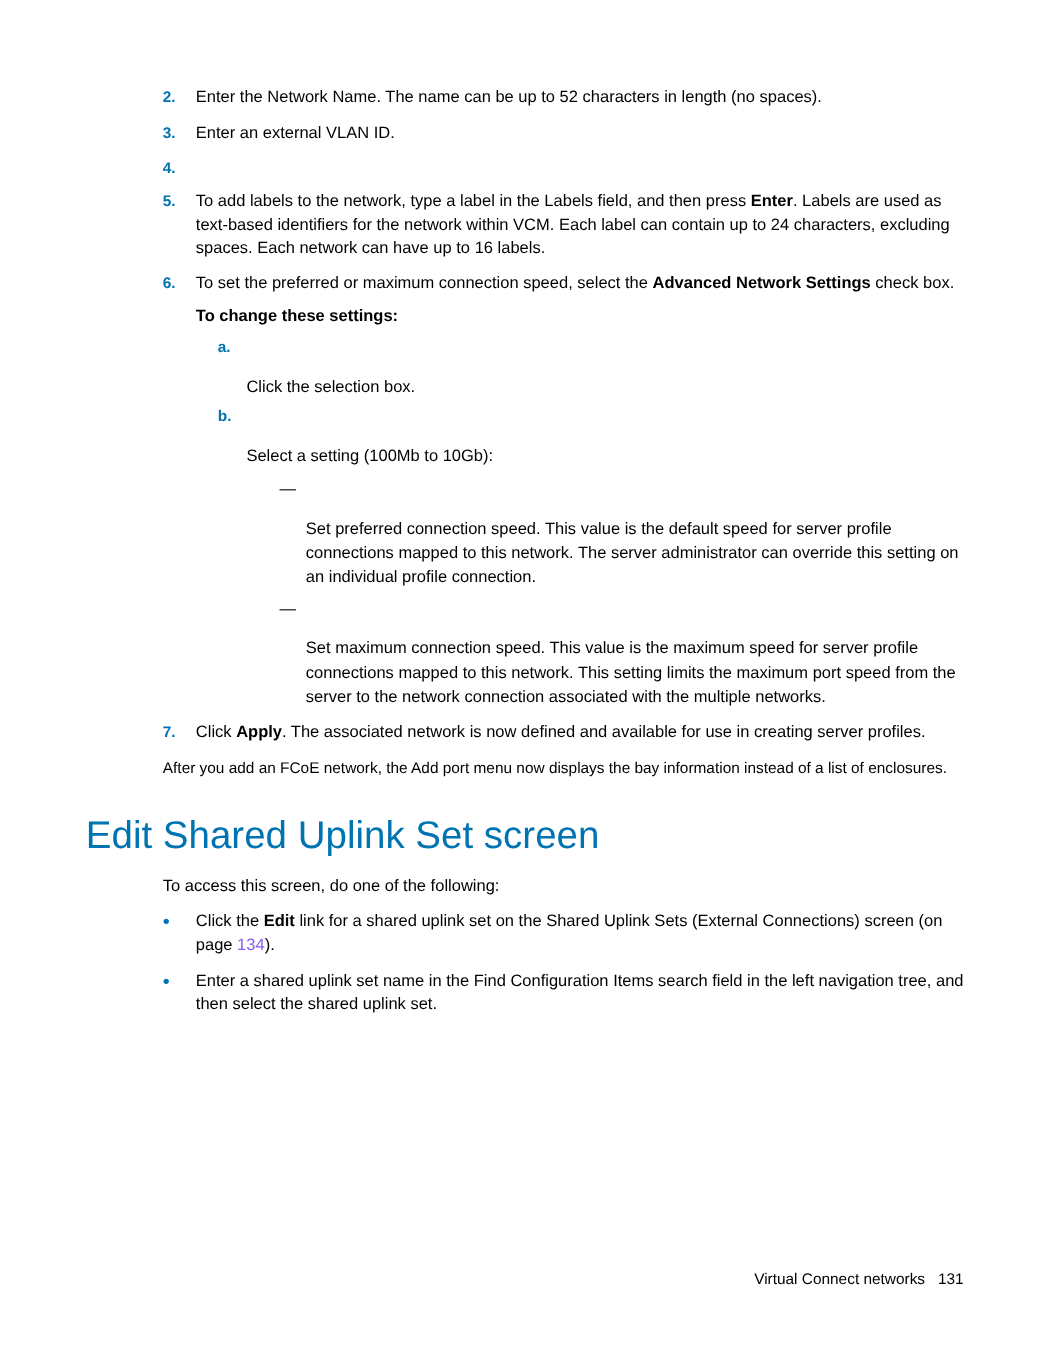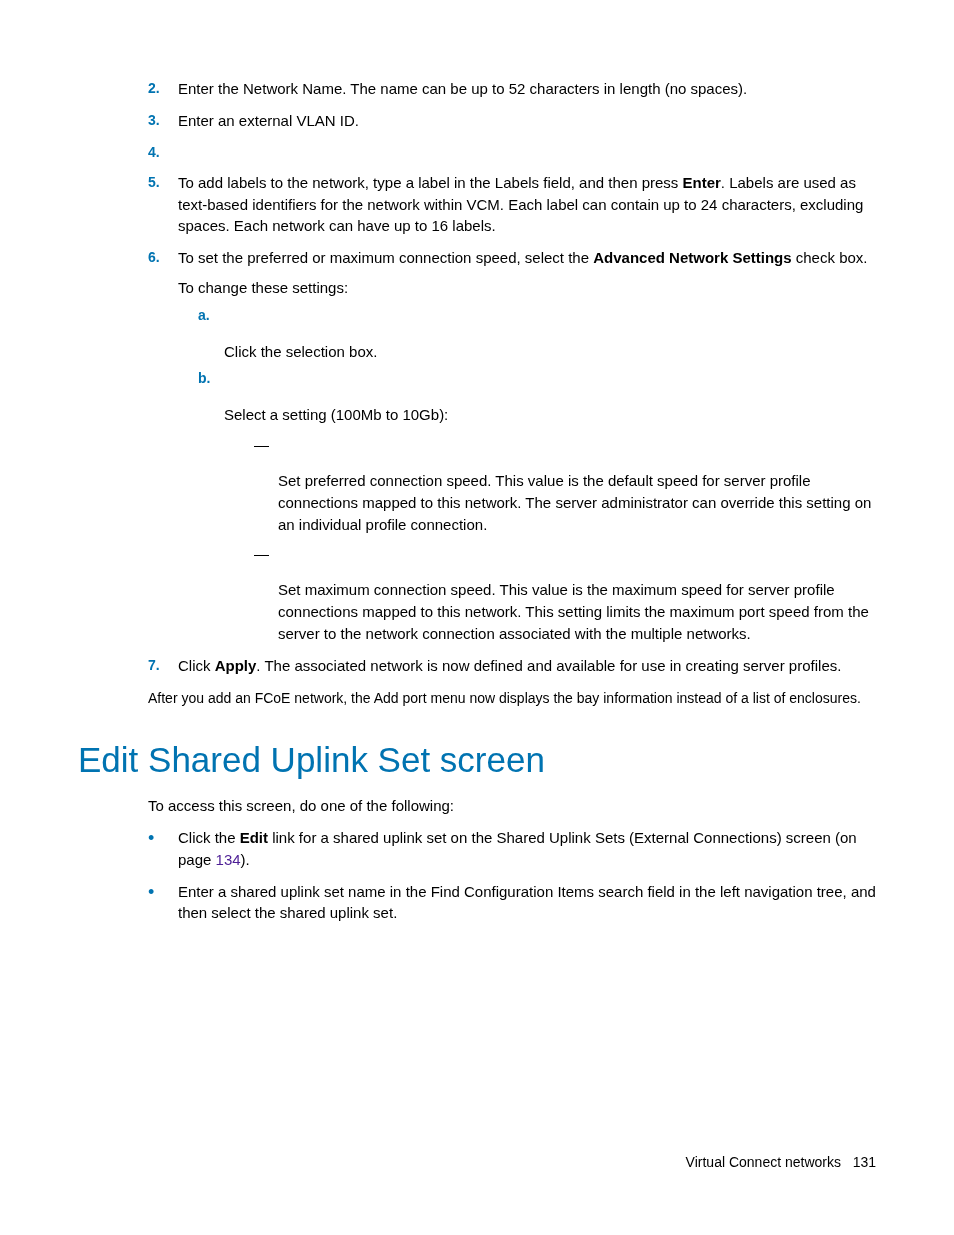--- a/index.html
+++ b/index.html
@@ -57,20 +57,21 @@
       width: 24px;
       flex-shrink: 0;
       margin-left: 30px;
       font-weight: 400;
     }
     .dash-item .text {
       flex: 1;
     }
     .indent-text {
       margin-top: 8px;
+      font-weight: bold;
     }
     .after-para {
       margin: 12px 0 10px 70px;
       font-size: 14px;
     }
     .heading {
       color: #0073b1;
       font-size: 35px;
       font-weight: 400;
       margin: 26px 0 10px 0;
@@ -89,21 +90,21 @@
       margin-left: 70px;
       color: #0073b1;
       font-size: 18px;
       line-height: 1;
       padding-top: 2px;
     }
     .bullet-item .text {
       flex: 1;
     }
     .linklike {
-      color: #4c1d95;
+      color: #8b5cf6;
     }
     .footer {
       position: absolute;
       bottom: 63px;
       right: 78px;
       font-size: 14px;
     }
     .bold { font-weight: 700; }
   </style>
 </head>

